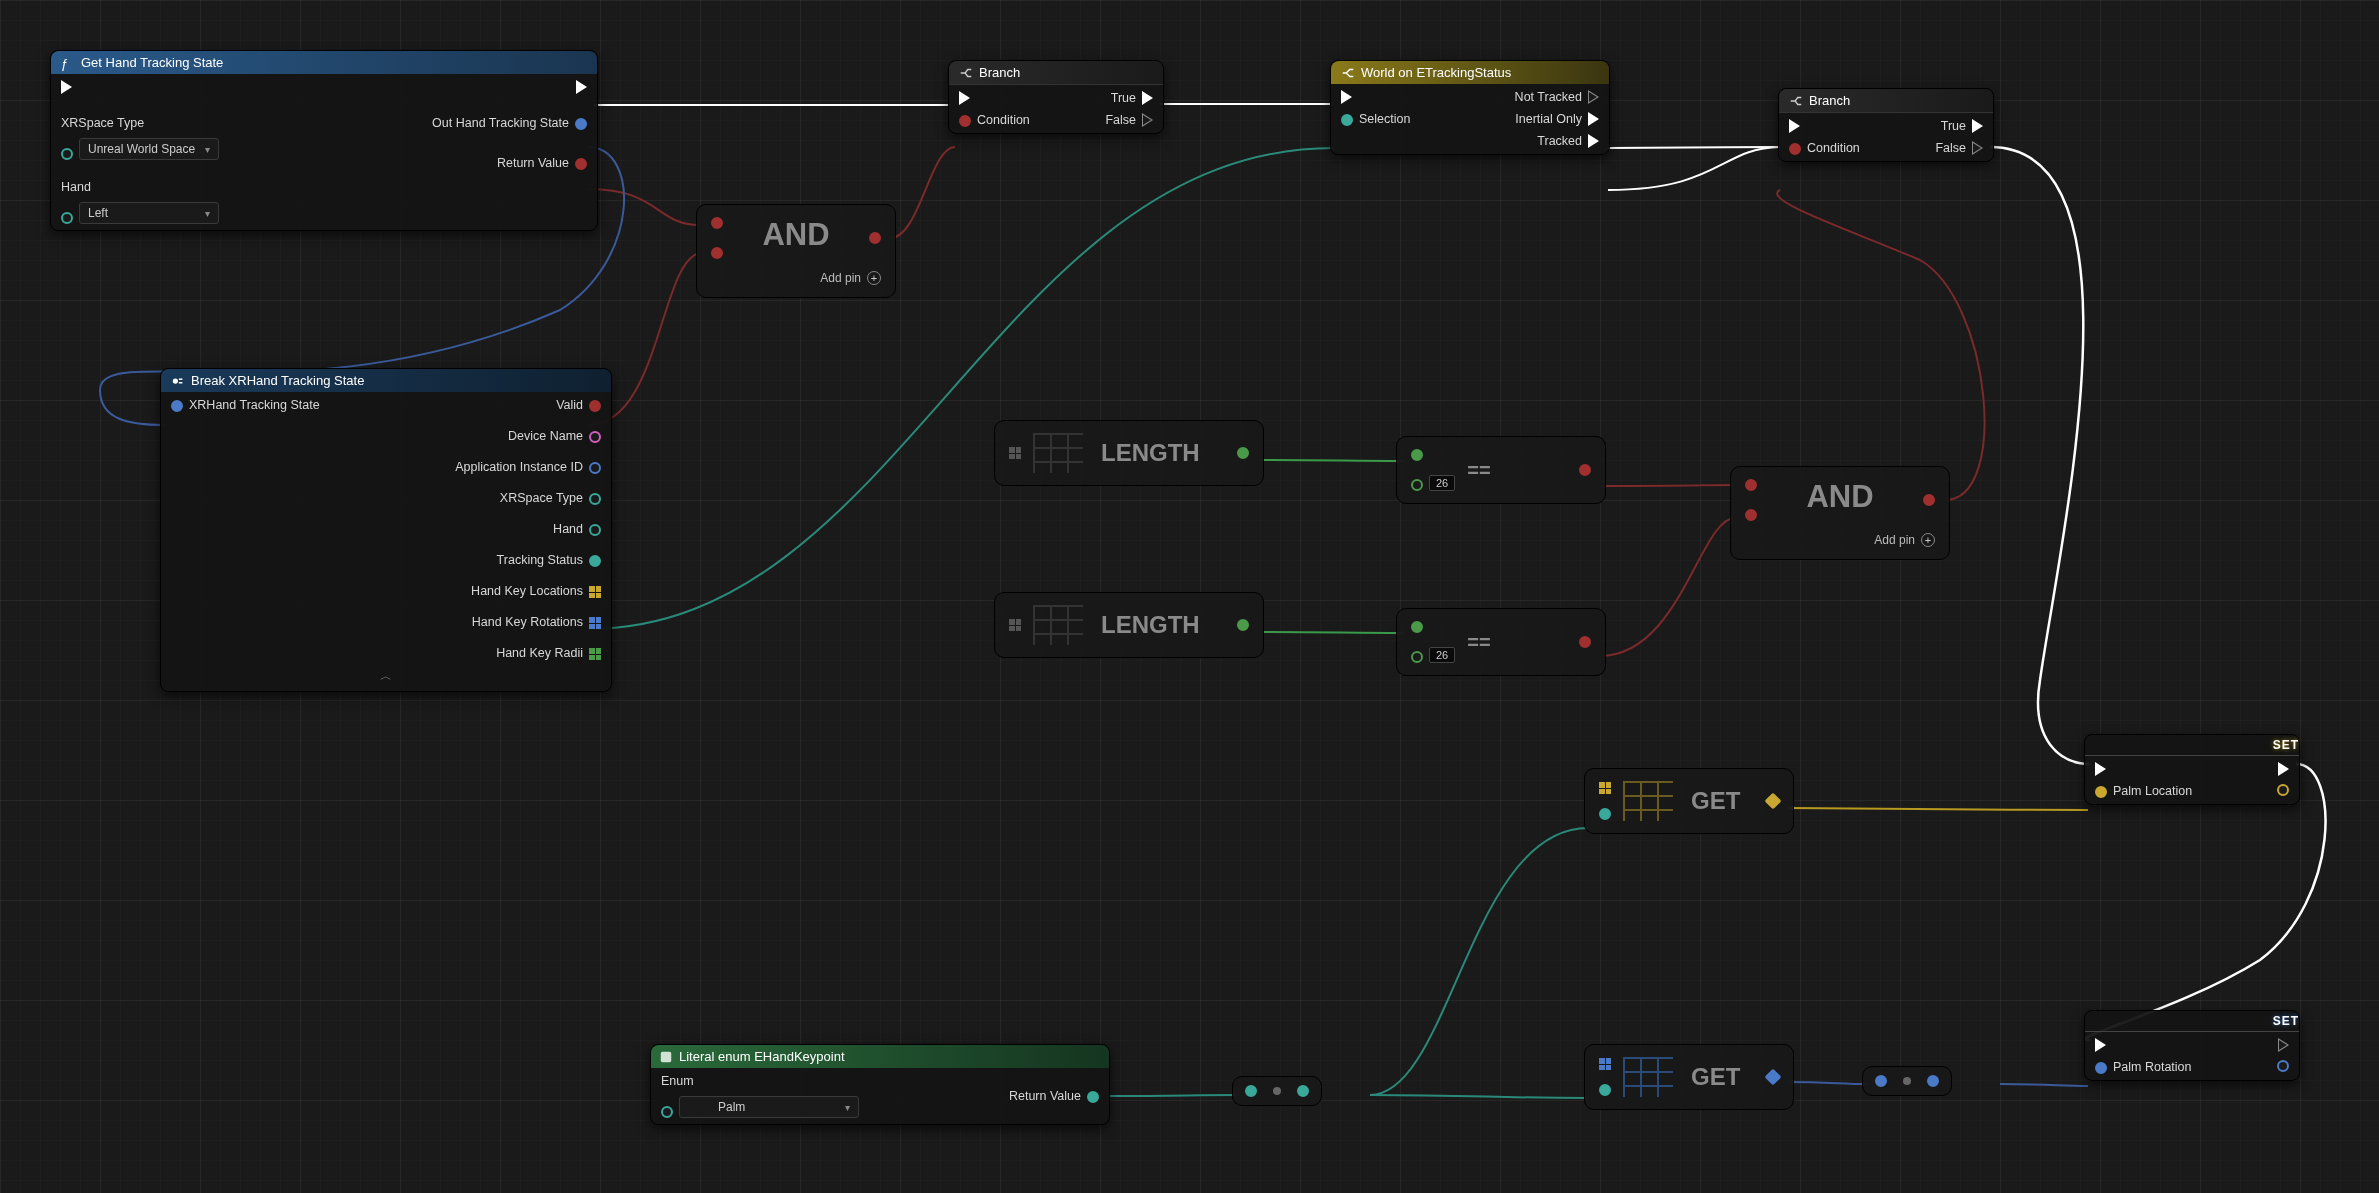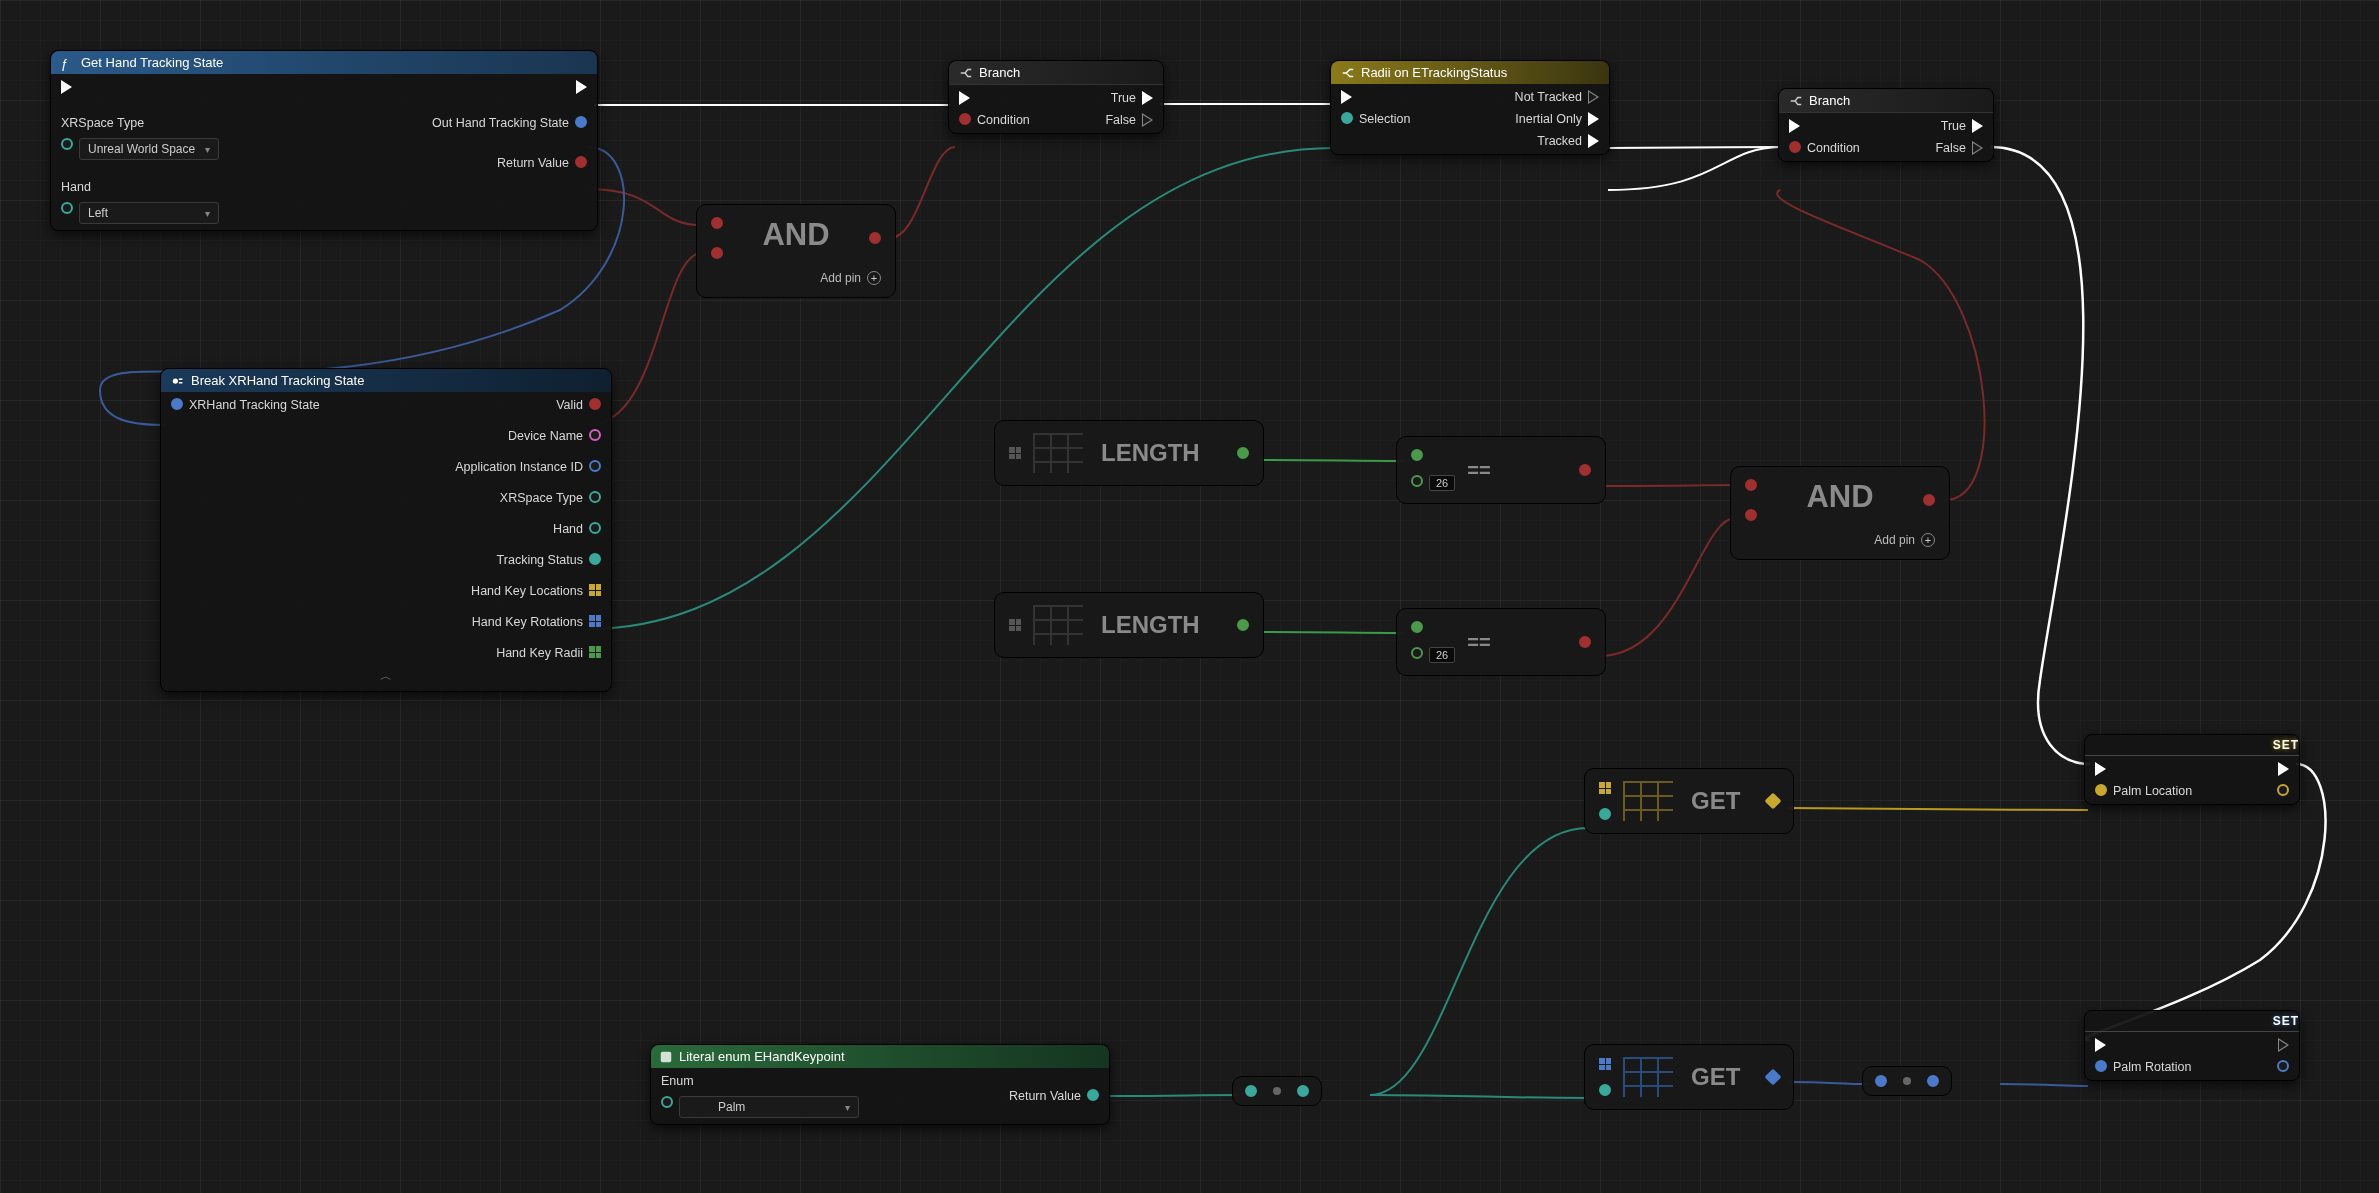--- a/index.html
+++ b/index.html
@@ -39,21 +39,21 @@
   .hdr-blue-dark { background: linear-gradient(90deg,#1a3a5a,#0f2030); }
   .hdr-gray { background: linear-gradient(90deg,#2a2a2a,#1a1a1a); border-bottom:1px solid #333; }
   .hdr-yellow { background: linear-gradient(90deg,#8a7a1a,#3a3510); }
   .hdr-green { background: linear-gradient(90deg,#2a6a3a,#153520); padding-left: 8px; }
   .hdr-set { text-align:right; font-size:12px; font-weight:bold; color:#ffffff; padding:3px 0; border-bottom:1px solid #444; letter-spacing:1px; }
   .hdr-set.yellow { text-shadow:0 0 4px #aa8a00; }
   .hdr-set.blue { text-shadow:0 0 4px #2a5aaa; }
   .node-body { padding:6px 10px; display:flex; justify-content:space-between; gap:20px; }
   .col { display:flex; flex-direction:column; gap:8px; }
   .col.right { align-items:flex-end; }
-  .row { display:flex; align-items:flex-start; gap:6px; }
+  .row { display:flex; align-items:flex-end; gap:6px; }
   .row.r { justify-content:flex-end; }
   .exec {
     width:0; height:0;
     border-top:7px solid transparent;
     border-bottom:7px solid transparent;
     border-left:11px solid #fff;
   }
   .exec.hollow { border-left-color:#888; position:relative; }
   .exec.hollow::after{ content:''; position:absolute; left:-10px; top:-5px; border-top:5px solid transparent; border-bottom:5px solid transparent; border-left:8px solid #1a1a1a; }
   .pin { width:12px; height:12px; border-radius:50%; border:2px solid; background:#1a1a1a; }
@@ -219,21 +219,21 @@
       </div>
     </div>
   </div>
 </div>
 
 <div class="node" style="left:1330px; top:60px; width:280px;">
   <div class="node-header hdr-yellow">
     <svg class="icon" viewBox="0 0 16 16">
         <path d="M2 8h4m0 0l4-4h4M6 8l4 4h4M6 8h0" stroke="#fff" stroke-width="1.5" fill="none"></path>
       </svg>
-    <span>Radii on ETrackingStatus</span>
+    <span>World on ETrackingStatus</span>
   </div>
   <div class="node-body">
     <div class="col">
       <div class="row">
           <span class="exec"></span>
         </div>
       <div class="row">
         <span class="pin c-teal filled"></span>
         <span class="label">Selection</span>
       </div>

